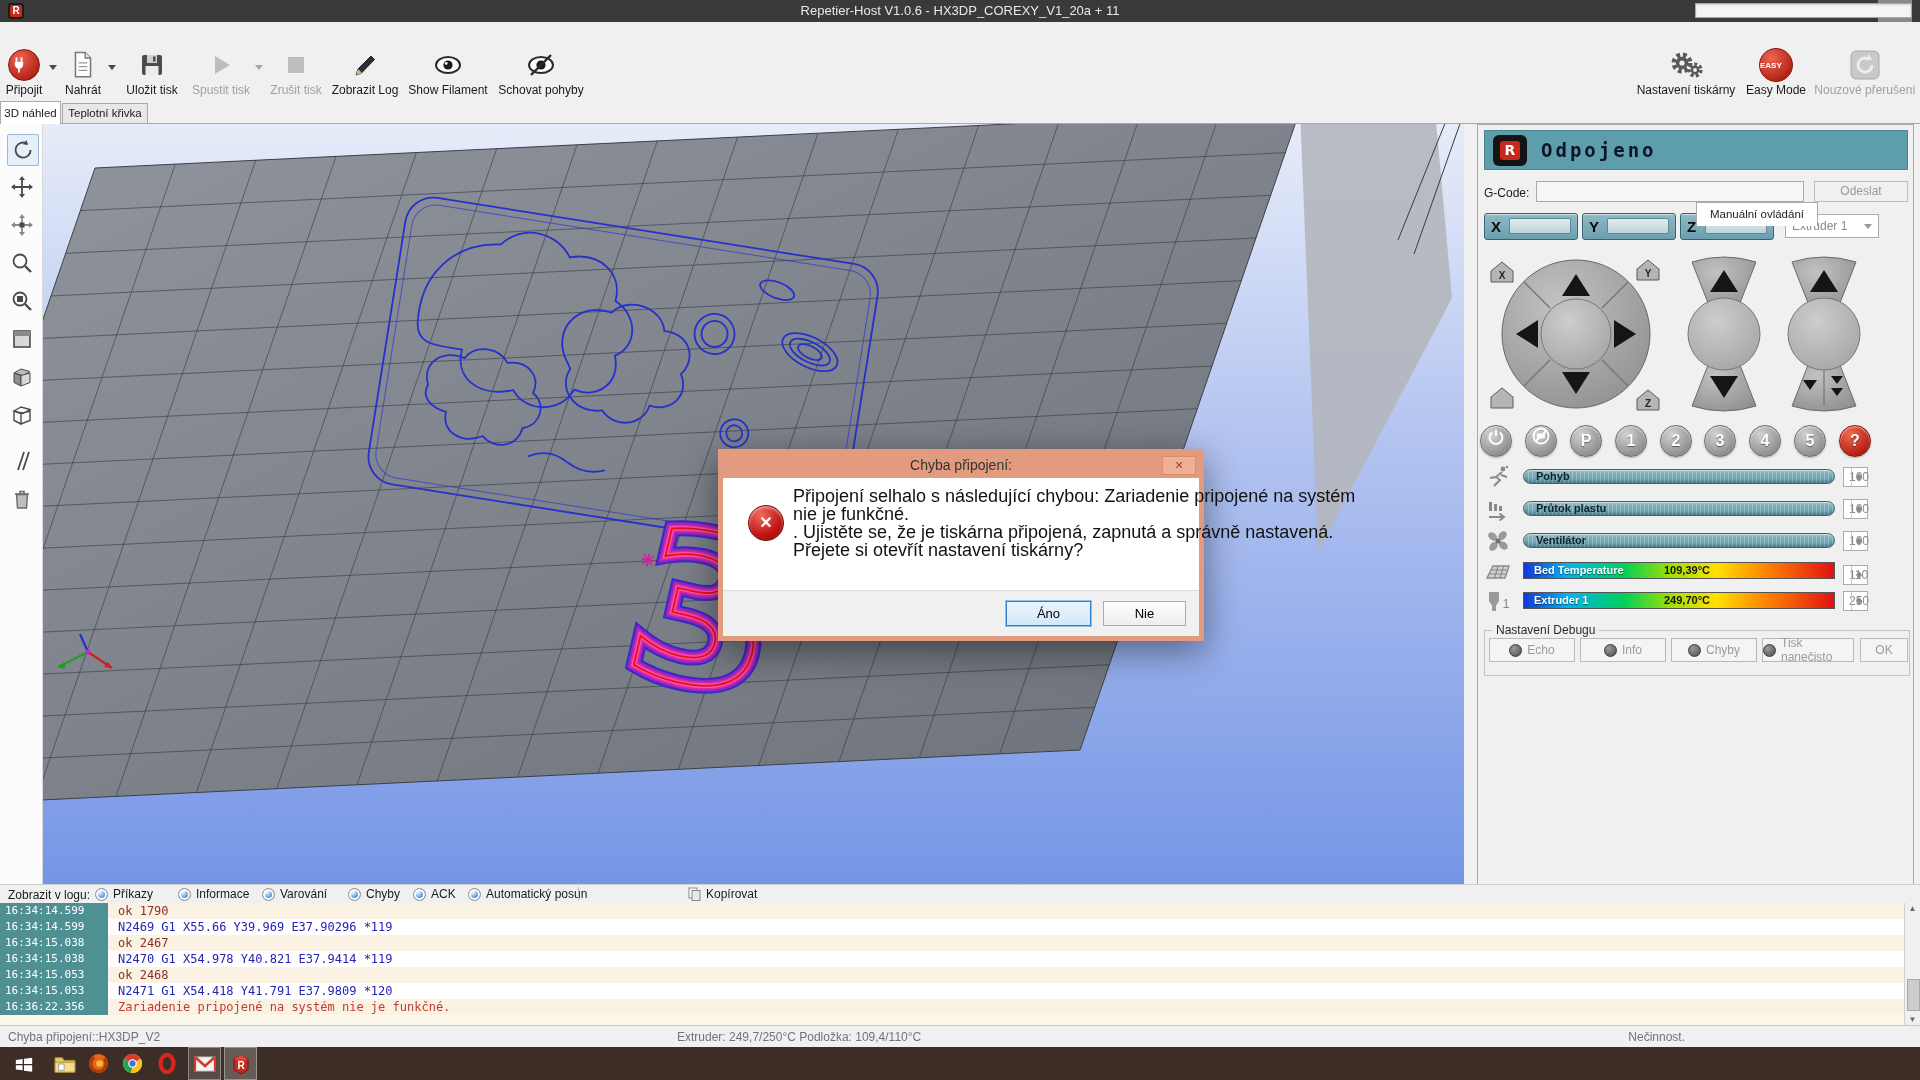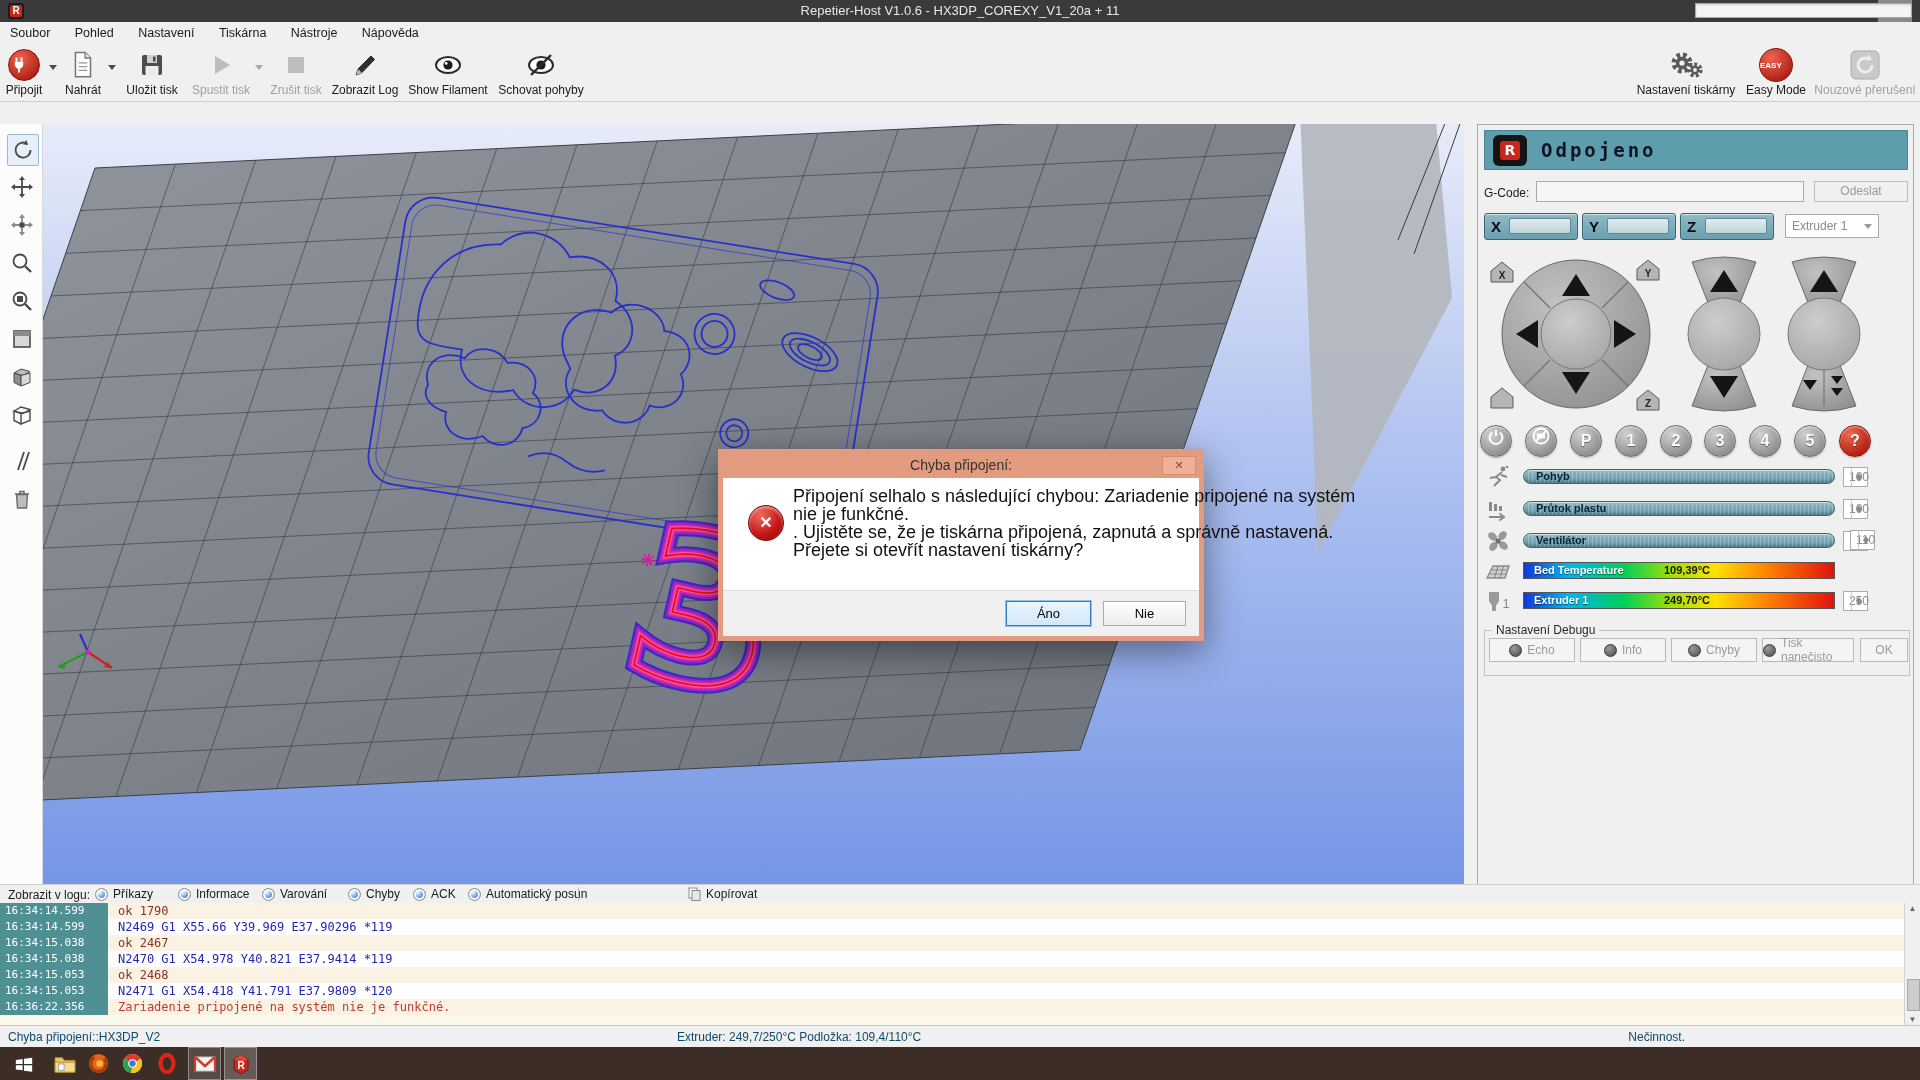--- a/index.html
+++ b/index.html
@@ -103,21 +103,21 @@
 .lrow{position:absolute;left:0;width:1904px;height:16px;font-family:"DejaVu Sans Mono",monospace;font-size:12px;line-height:16px;}
 .lrow .t{position:absolute;left:0;top:0;width:108px;height:16px;background:#4e9094;color:#fff;font-size:11px;line-height:16px;padding-left:5px;box-sizing:border-box;}
 .lrow .x{position:absolute;left:118px;white-space:pre;}
 .bg-a{background:#faf3e4;}.bg-b{background:#ffffff;}
 .c-ok{color:#8b3026;}.c-gc{color:#2424b2;}.c-err{color:#c23a2f;}
 #logpad{position:absolute;left:0;top:1015px;width:1904px;height:10px;background:#fdf8ec;}
 #lscroll{position:absolute;left:1904px;top:903px;width:16px;height:122px;background:#f0f0f0;border-left:1px solid #d0d0d0;box-sizing:border-box;}
 #lscroll .a{position:absolute;left:2px;width:11px;text-align:center;font-size:8px;color:#666;}
 #lscroll .th{position:absolute;left:2px;bottom:14px;width:11px;height:30px;background:#cdcdcd;border:1px solid #a8a8a8;}
 
-#statusbar{position:absolute;left:0;top:1025px;width:1920px;height:22px;background:#f0f0f0;border-top:1px solid #c8c8c8;font-size:12px;color:#0c4a6e;box-sizing:border-box;}
+#statusbar{position:absolute;left:0;top:1025px;width:1920px;height:22px;background:#f0f0f0;border-top:1px solid #c8c8c8;font-size:12px;color:#737373;box-sizing:border-box;}
 #sb-prog{position:absolute;left:1695px;top:3px;width:217px;height:15px;background:#f4f4f4;border:1px solid #a8a8a8;box-sizing:border-box;box-shadow:inset 0 1px 2px rgba(0,0,0,.15);}
 
 #taskbar{position:absolute;left:0;top:1047px;width:1920px;height:33px;background:#3c2d27;}
 .tk{position:absolute;top:0;height:33px;display:flex;align-items:center;justify-content:center;}
 .tkbox{background:rgba(255,255,255,.14);border:1px solid rgba(255,255,255,.35);box-sizing:border-box;}
 #tray{position:absolute;left:1750px;top:1047px;height:33px;color:#eee;}
 
 #scene{position:absolute;left:43px;top:124px;width:1421px;height:762px;}
 #gridlines line{stroke:#2e3238;stroke-opacity:.55;stroke-width:1px;}
 .bp{fill:none;stroke:#2531cc;stroke-width:1.8px;}
@@ -129,28 +129,20 @@
 <div id="titlebar">
   <div id="appicon">
         <span>R</span>
       </div>
   <div class="title">Repetier-Host V1.0.6 - HX3DP_COREXY_V1_20a + 11</div>
   <div class="winbtn" id="btn-min"><i></i></div>
   <div class="winbtn" id="btn-max"><i></i></div>
   <div class="winbtn" id="btn-close">✕</div>
 </div>
 
-<div id="menubar">
-  <span class="mitem">Soubor</span>
-  <span class="mitem">Pohled</span>
-  <span class="mitem">Nastavení</span>
-  <span class="mitem">Tiskárna</span>
-  <span class="mitem">Nástroje</span>
-  <span class="mitem">Nápověda</span>
-</div>
 
 <div id="toolbar">
   <div class="tbtn" style="left:2px;width:44px;">
     <div class="ic">
           <span class="circ-red">
       <svg width="20" height="20" viewBox="0 0 24 24">
               <path d="M9 3v5M15 3v5" stroke="#fff" stroke-width="2.2" fill="none"></path>
               <path d="M7 8h10v3.5a5 5 0 0 1-10 0z" fill="#fff"></path>
               <path d="M12 16v5" stroke="#fff" stroke-width="2.2"></path>
             </svg>
@@ -257,20 +249,29 @@
           <svg width="32" height="32" viewBox="0 0 32 32">
             <rect x="2" y="2" width="28" height="28" rx="5" fill="#c9c9c9" stroke="#aaa"></rect>
             <path d="M23 16a7 7 0 1 1-4-6.3" stroke="#ededed" stroke-width="3" fill="none"></path>
             <path d="M20 5l3 6-6 .5z" fill="#ededed"></path>
           </svg>
         </div>
     <div class="lb">Nouzové přerušení</div>
   </div>
 </div>
 
+<div id="tabstrip">
+  <div class="rule"></div>
+  <div class="vtab on" style="left:0;width:61px;">3D náhled</div>
+  <div class="vtab" style="left:62px;width:86px;">Teplotní křivka</div>
+  <div class="ptab" style="left:1478px;width:113px;">Rozmístění objektů</div>
+  <div class="ptab" style="left:1592px;width:46px;">Slicer</div>
+  <div class="ptab" style="left:1639px;width:56px;">Preview</div>
+  <div class="ptab on" style="left:1696px;width:122px;">Manuální ovládání</div>
+</div>
 
 <div id="tools3d">
   <div class="t3d sel" style="top:10px;">
         <svg width="24" height="24" viewBox="0 0 24 24">
           <path d="M19.5 12a7.5 7.5 0 1 1-3.2-6.1" fill="none" stroke="#4a4a4a" stroke-width="1.8"></path>
           <path d="M15.5 2l1.4 5-5-.8z" fill="#4a4a4a"></path>
         </svg>
       </div>
   <div class="t3d" style="top:48px;">
         <svg width="24" height="24" viewBox="0 0 24 24">
@@ -560,21 +561,21 @@
 <div class="sicon" style="top:558px;">
       <svg width="28" height="26" viewBox="0 0 28 26">
         <path d="M3 19L9 7h16l-4 12z" fill="#d0d0d0" stroke="#8a8a8a" stroke-width="1.4"></path>
         <path d="M7.7 11h15.2M5.8 15h15.6M14 7l-3.4 12M19.5 7l-3.4 12" stroke="#8a8a8a" stroke-width="1.1" fill="none"></path>
       </svg>
     </div>
 <div class="tbar" style="top:562px;">
   <span class="tl">Bed Temperature</span>
   <span class="tv">109,39°C</span>
 </div>
-<div class="spin" style="top:530px;margin-left:7px;"><span>110</span><span class="ar"></span></div>
+<div class="spin" style="top:565px;"><span>110</span><span class="ar"></span></div>
 
 <div class="sicon" style="top:589px;">
       <svg width="16" height="26" viewBox="0 0 16 26">
         <path d="M3 2h10v9l-2.5 4h-5L3 11z" fill="#9a9a9a"></path>
         <rect x="6" y="15" width="4" height="6" fill="#9a9a9a"></rect>
       </svg>
       <span style="font-size:13px;color:#8a8a8a;">1</span>
     </div>
 <div class="tbar" style="top:592px;">
   <span class="tl">Extruder 1</span>

